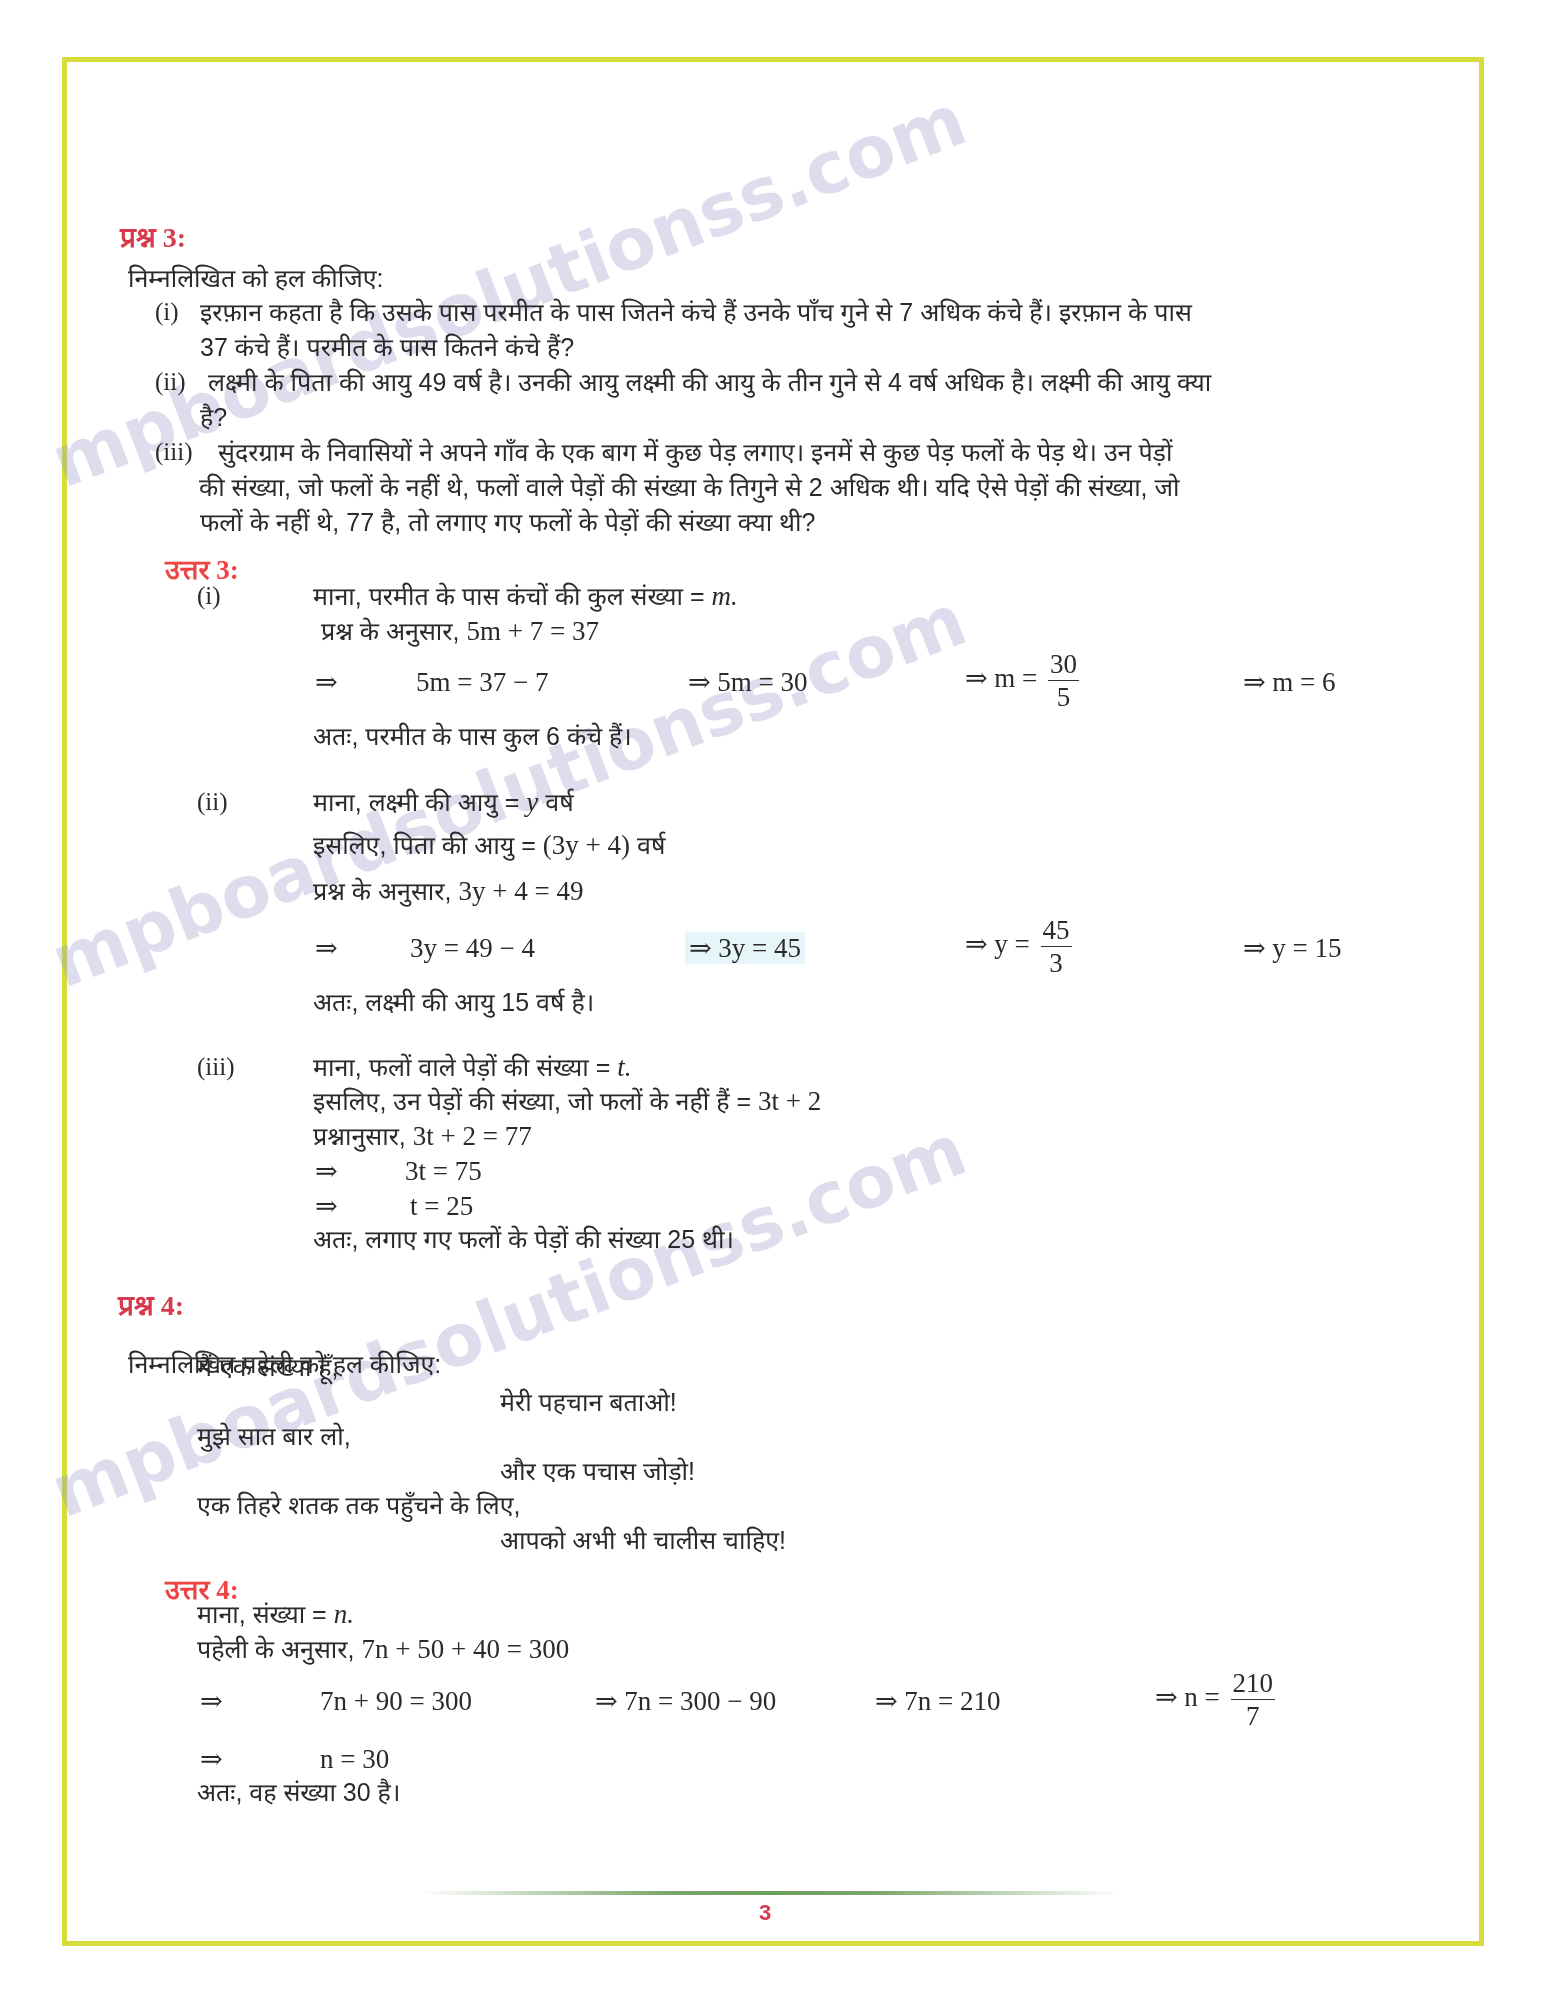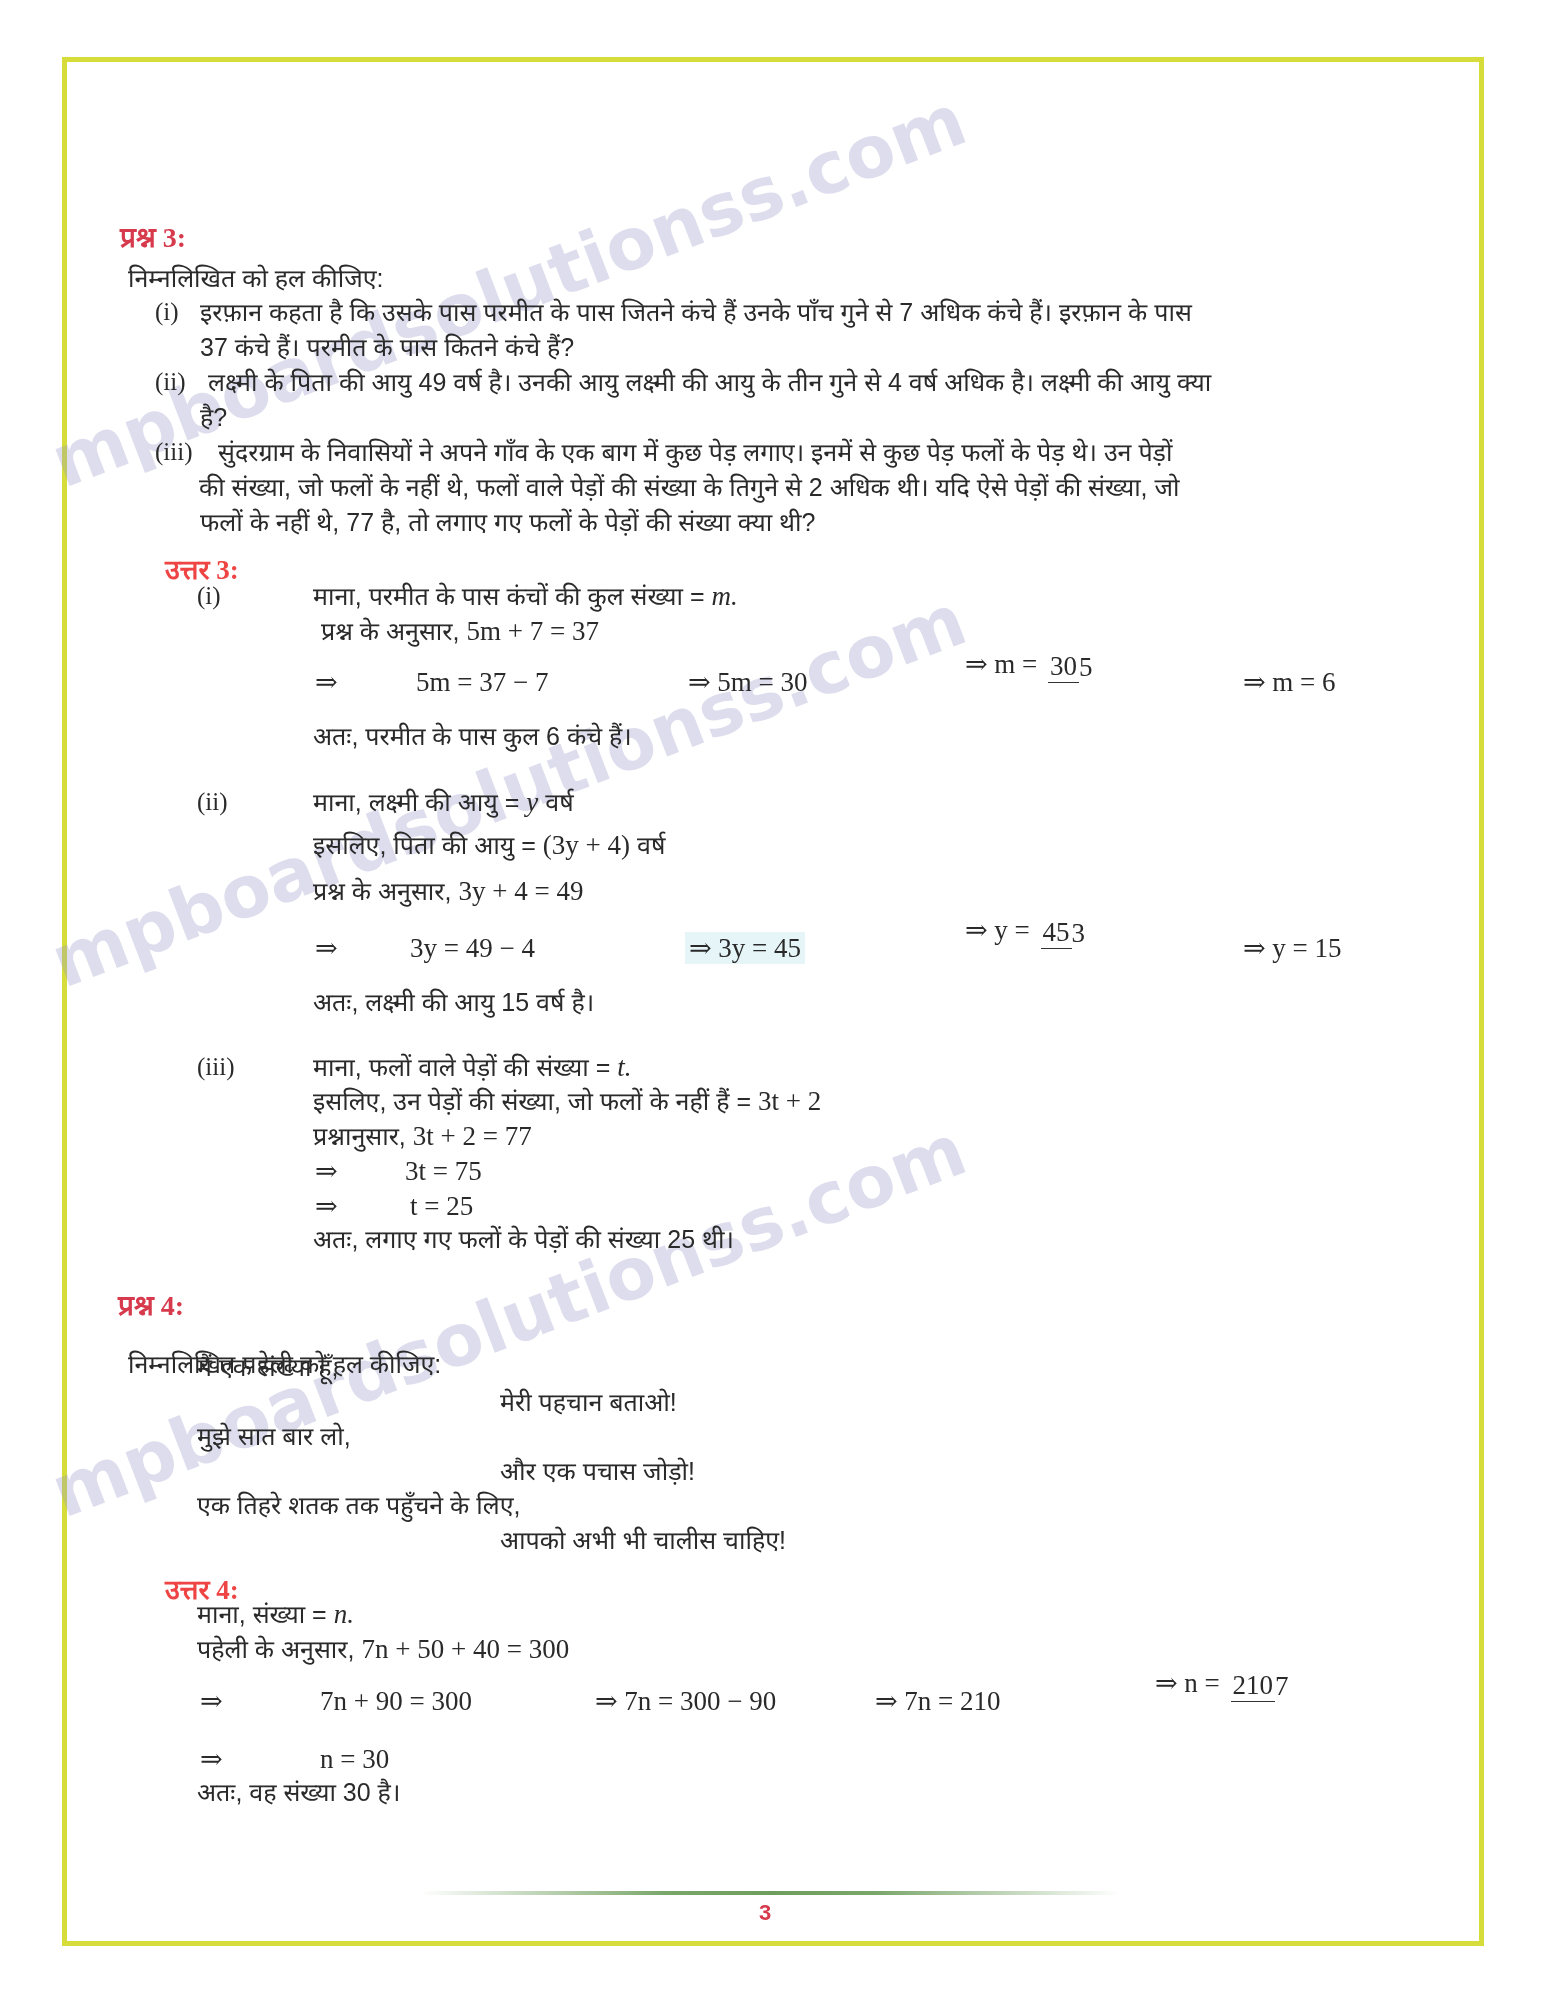--- a/index.html
+++ b/index.html
@@ -5,21 +5,21 @@
   html, body { margin:0; padding:0; background:#ffffff; }
   body { width:1542px; height:2000px; position:relative; overflow:hidden;
          font-family:"Liberation Sans","DejaVu Sans",sans-serif; color:#2a2a2a; }
   .frame { position:absolute; left:62px; top:57px; width:1412px; height:1879px;
            border:5px solid #d6dd3a; box-sizing:content-box; }
   .abs { position:absolute; white-space:nowrap; font-size:25px; line-height:32px; }
   .q-head { color:#d63a4c; font-weight:bold; font-size:28px; font-family:"Liberation Serif","DejaVu Serif",serif; }
   .a-head { color:#ef4444; font-weight:bold; font-size:27px; font-family:"Liberation Serif","DejaVu Serif",serif;margin-top:12px; }
   .roman { font-family:"Liberation Serif","DejaVu Serif",serif; font-size:25px; }
   .math { font-family:"Liberation Serif","DejaVu Serif",serif; font-size:27px; }
-  .frac { display:inline-flex; flex-direction:row; align-items:center; vertical-align:middle; margin-left:4px; }
+  .frac { display:inline-flex; flex-direction:column; align-items:center; vertical-align:middle; margin-left:4px; }
   .frac .num { border-bottom:1.5px solid #333; padding:0 2px; line-height:32px; }
   .frac .den { line-height:32px; }
   .hl { background:#e6f5f7; padding:0 4px; }
   .watermark { position:absolute; color:rgba(150,150,200,0.32); font-weight:bold;
                font-family:"DejaVu Sans","Liberation Sans",sans-serif; font-size:72px;
                transform-origin:left bottom; transform:rotate(-21deg); white-space:nowrap; pointer-events:none; }
   .divider { position:absolute; left:420px; top:1891px; width:700px; height:4px;
              background:linear-gradient(90deg, rgba(130,170,110,0) 0%, #7aa66a 35%, #6e9e5e 50%, #7aa66a 65%, rgba(130,170,110,0) 100%); border-radius:2px; }
   .page-num { position:absolute; left:759px; top:1900px; color:#d63a4c; font-weight:bold;
               font-family:"Liberation Sans","DejaVu Sans",sans-serif; font-size:22px; }

